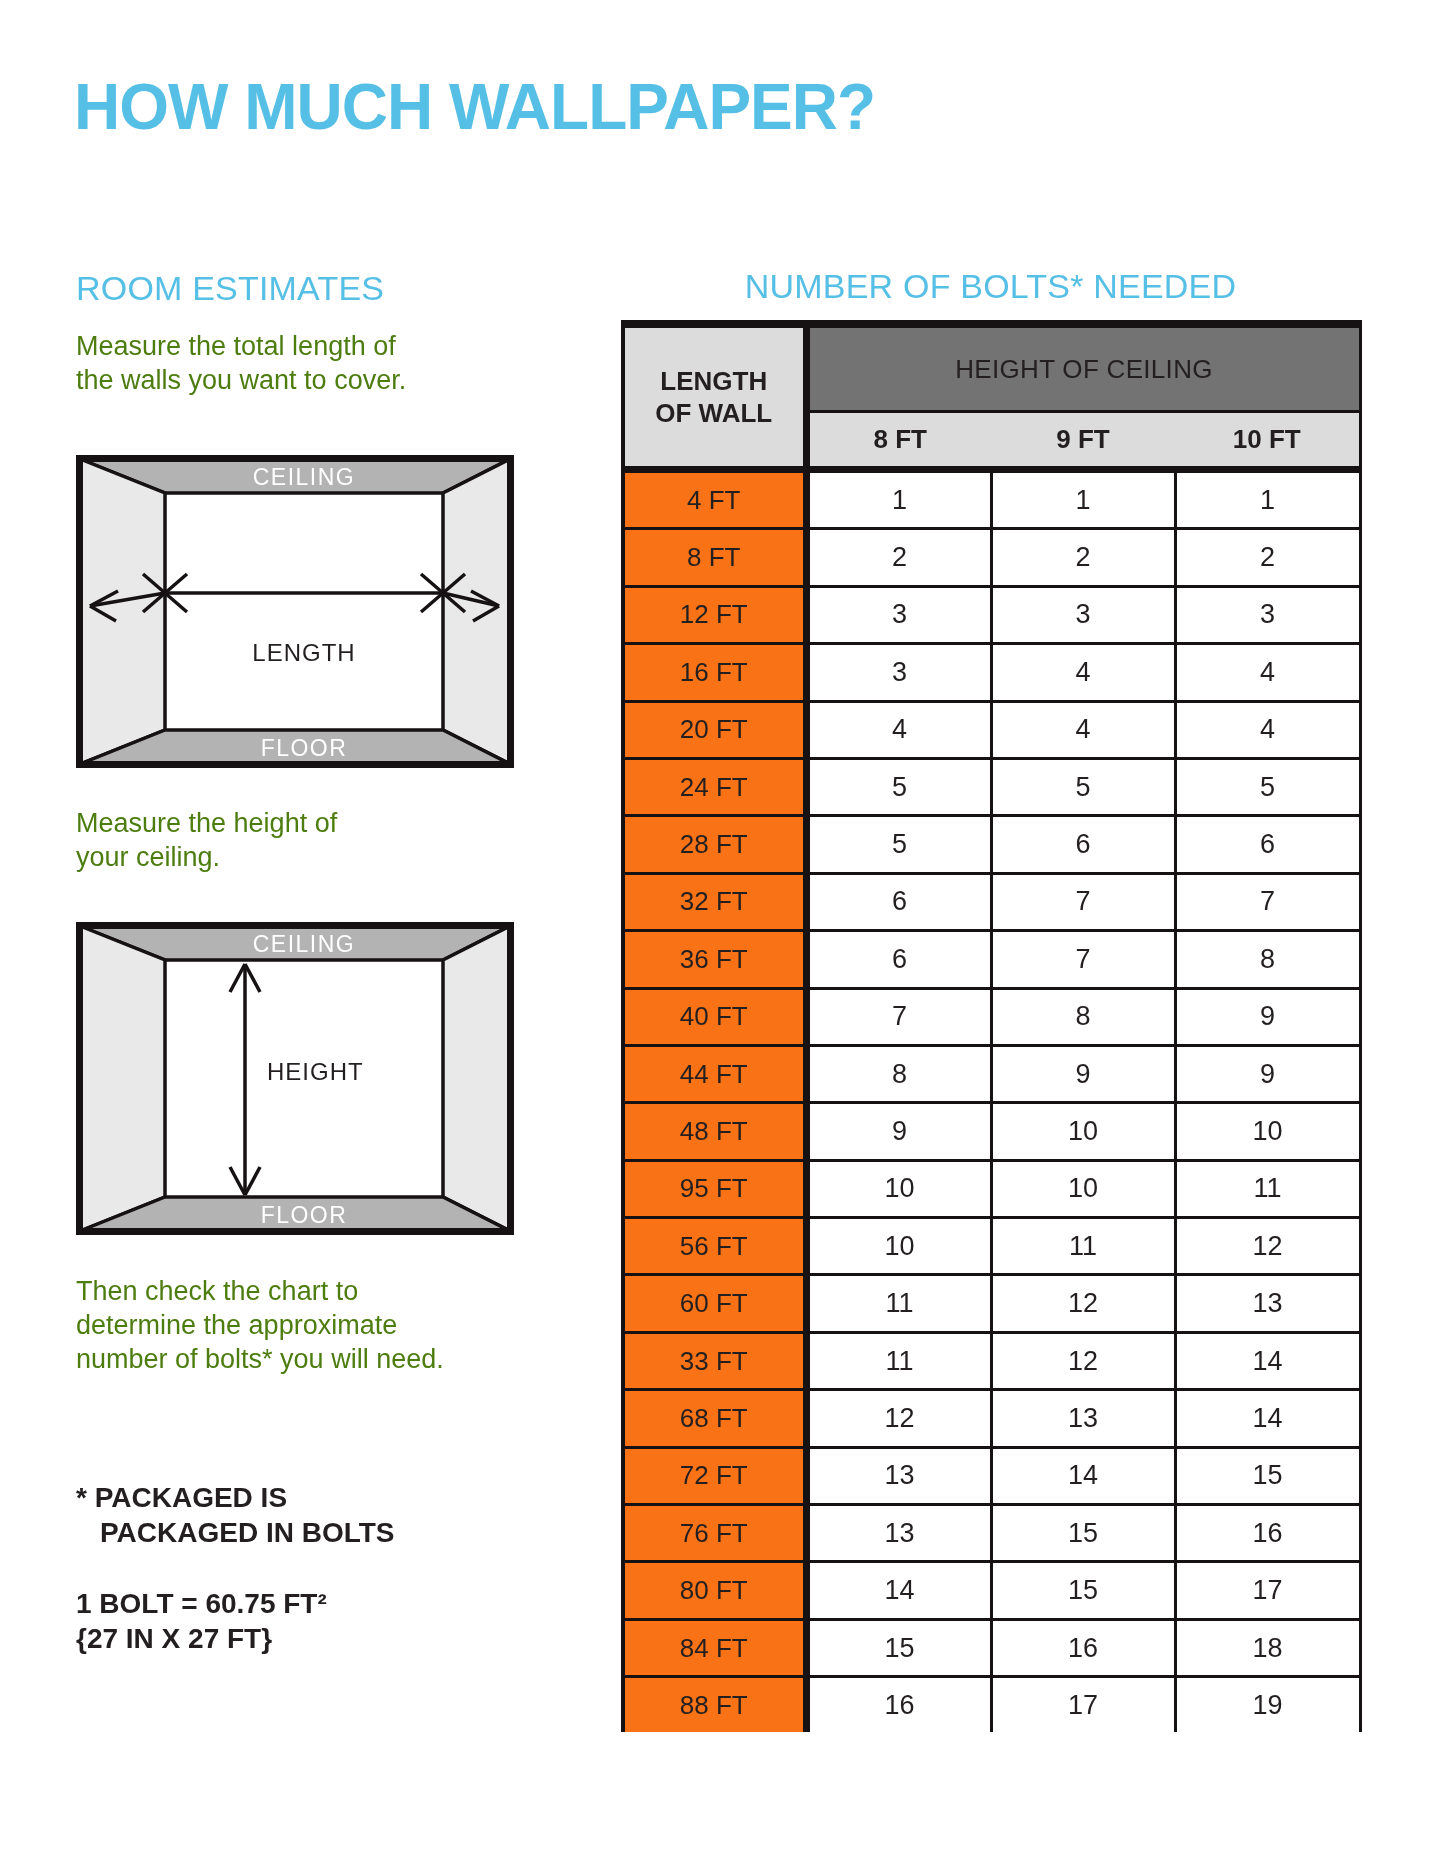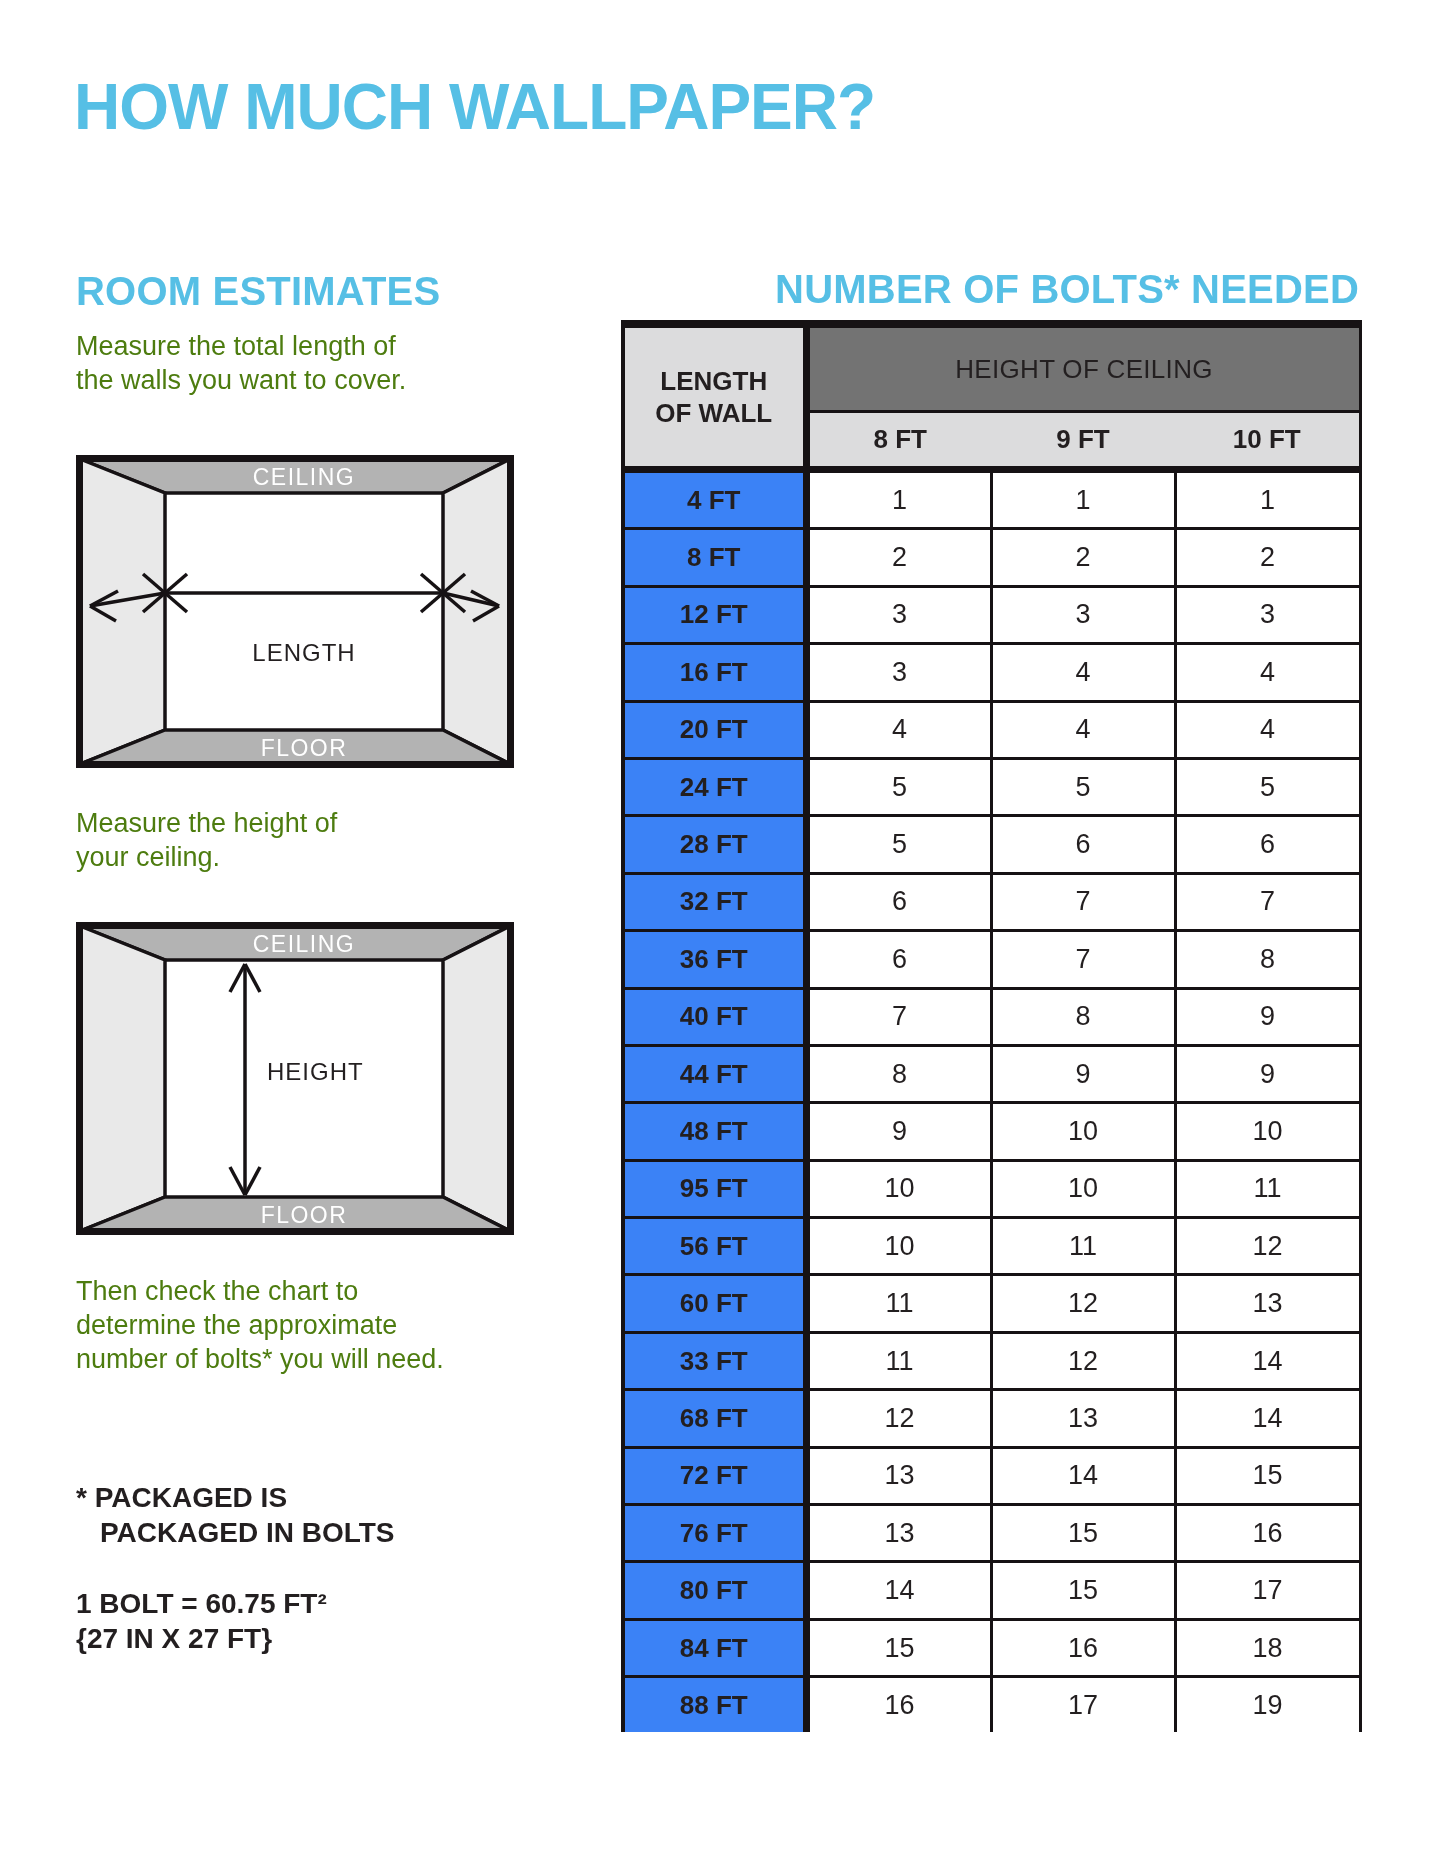--- a/index.html
+++ b/index.html
@@ -6,24 +6,24 @@
   .canvas{
     position:relative;width:1445px;height:1732px;background:#ffffff;overflow:hidden;
     font-family:"Liberation Sans","DejaVu Sans",sans-serif;color:#231F20;
   }
   .abs{position:absolute;}
   .page-title{
     left:74px;top:70px;font-size:64px;font-weight:bold;letter-spacing:-1px;
     color:#56BFE5;white-space:nowrap;
   }
   .section-head{
-    font-size:40px;font-weight:bold;color:#56BFE5;white-space:nowrap;letter-spacing:.2px;
+    font-size:34px;font-weight:normal;color:#56BFE5;white-space:nowrap;letter-spacing:.2px;
   }
   .room-estimates{left:76px;top:269px;}
-  .bolts-heading{left:622px;top:267px;width:737px;text-align:right;}
+  .bolts-heading{left:622px;top:267px;width:737px;text-align:center;}
   .body-text{font-size:27px;line-height:34px;color:#4d7c0f;}
   .step1{left:76px;top:329px;}
   .step2{left:76px;top:806px;}
   .step3{left:76px;top:1274px;}
   .foot{font-size:28px;line-height:35px;font-weight:bold;color:#231F20;}
   .footnote{left:76px;top:1480px;}
   .footnote .indent{padding-left:24px;}
   .boltdef{left:76px;top:1586px;}
   .diagram{display:block;}
   .diag1{left:76px;top:455px;}
@@ -38,21 +38,21 @@
     border:3px solid #161214;border-top-width:8px;border-bottom-width:7px;border-left-width:4px;}
   table.bolts th,table.bolts td{
     text-align:center;vertical-align:middle;color:#231F20;padding:0;
   }
   th.c1{background:#DCDCDD;border-right:7px solid #161214;border-bottom:7px solid #161214;
     font-size:26px;line-height:32px;font-weight:bold;}
   th.grp{background:#737373;border-bottom:3px solid #161214;height:82px;font-size:26px;font-weight:normal;letter-spacing:.3px;}
   tr.sub th{background:#DCDCDD;border-left:0;border-right:0;border-top:0;
     border-bottom:7px solid #161214;height:53px;font-size:26px;font-weight:bold;}
   table.bolts tbody td{border:3px solid #161214;height:54.4px;font-size:27px;font-weight:normal;background:#ffffff;}
-  table.bolts tbody td.rl{background:#3b82f6;border-right:7px solid #161214;font-weight:bold;font-size:26px;}
+  table.bolts tbody td.rl{background:#f97316;border-right:7px solid #161214;font-weight:normal;font-size:26px;}
   .stub{left:621px;top:1791px;width:186px;height:16px;background:#DCDCDD;border-left:4px solid #161214;}
 </style>
 </head>
 <body>
 
 <div class="canvas">
 
   <div class="abs page-title">HOW MUCH WALLPAPER?</div>
 
   <div class="abs section-head room-estimates">ROOM ESTIMATES</div>

